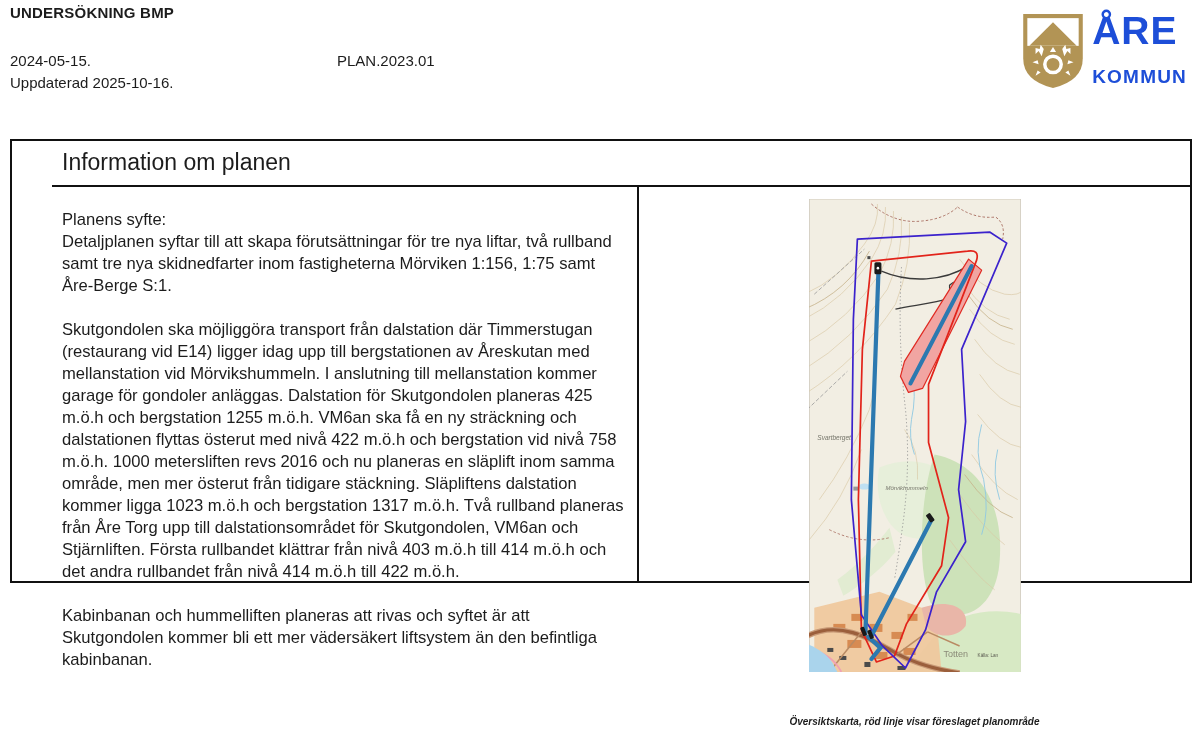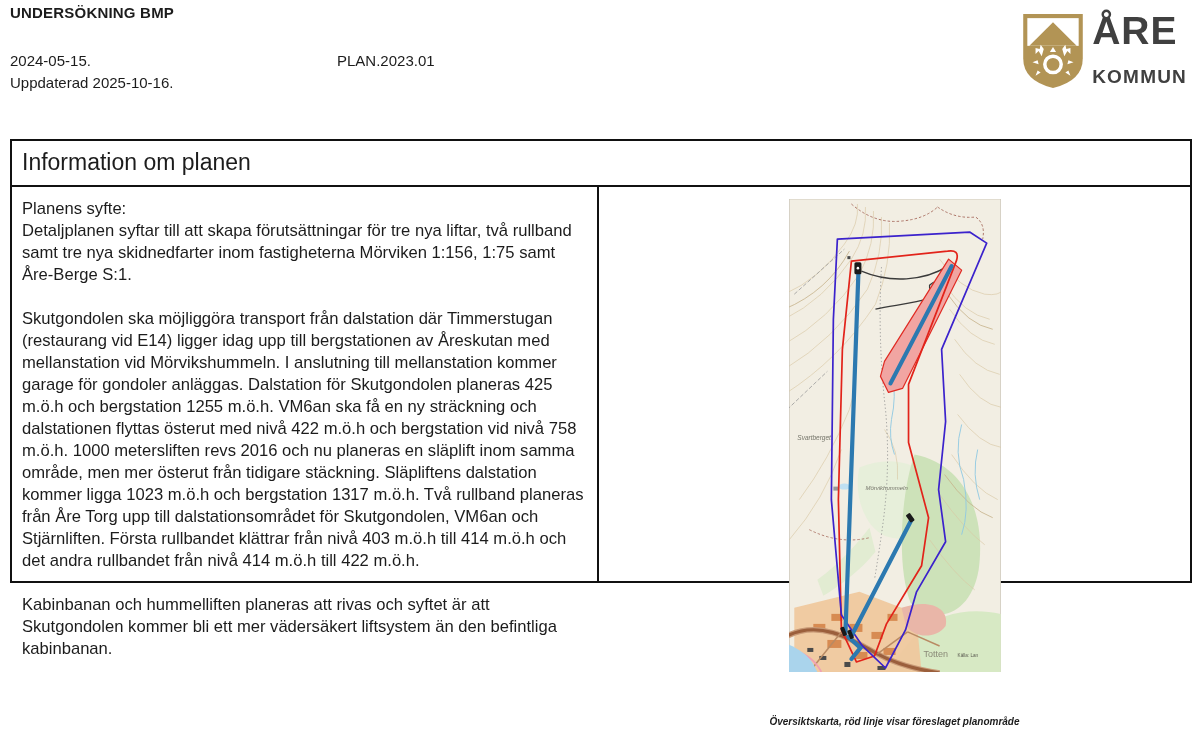--- a/index.html
+++ b/index.html
@@ -9,32 +9,32 @@
 
   
   .hdr-line1 { position:absolute; left:10px; top:4px; font-size:15px; }
   .doc-type { font-weight:bold; letter-spacing:.2px; }
   .plan-id { position:absolute; left:327px; top:0; font-weight:normal;margin-top:48px; }
   .hdr-dates { position:absolute; left:10px; top:50px; font-size:15px; line-height:22px; }
 
   
   .logo { position:absolute; right:16px; top:13px; display:flex; align-items:center; gap:7px; }
   .logo-shield { width:64px; height:76px; }
-  .logo-text { display:flex; flex-direction:column; justify-content:center; color:#404040; }
+  .logo-text { display:flex; flex-direction:column; justify-content:center; color:#1d4ed8; }
   .logo-are { font-size:39px; font-weight:bold; line-height:.88; letter-spacing:1px; }
   .logo-kommun { font-size:19px; font-weight:bold; letter-spacing:1.2px; margin-top:17px; }
 
   
   .info-box { position:absolute; left:10px; top:139px; width:1182px; height:444px;
-    border:2px solid #111; background:#fff; display:flex; flex-direction:column; }
+    border:2px solid #111; background:#fff; display:flex; flex-direction:column;padding-left:40px; }
   .box-title { font-size:23px; padding:8px 10px 9px 10px; border-bottom:2px solid #111; }
   .box-body { flex:1; display:flex; min-height:0; }
   .cell-left { width:587px; border-right:2px solid #111; padding:7px 8px 0 10px;
     font-size:16.6px; line-height:22px; }
-  .cell-left p { margin:4px 0 22px 0; }
+  .cell-left p { margin:15px 0 22px 0; }
   .cell-right { flex:1; display:flex; flex-direction:column; align-items:center; padding-top:12px;gap:35px; }
   .map-wrap { width:212px; height:473px; }
   .map-wrap svg { display:block; width:212px; height:473px; }
   .map-caption { margin-top:9px; font-size:10px; font-style:italic; font-weight:bold; text-align:center; }
 
   .maplabel { font-family:"Liberation Sans", sans-serif; fill:#75756a; font-style:italic; }
 </style>
 </head>
 <body>
 

